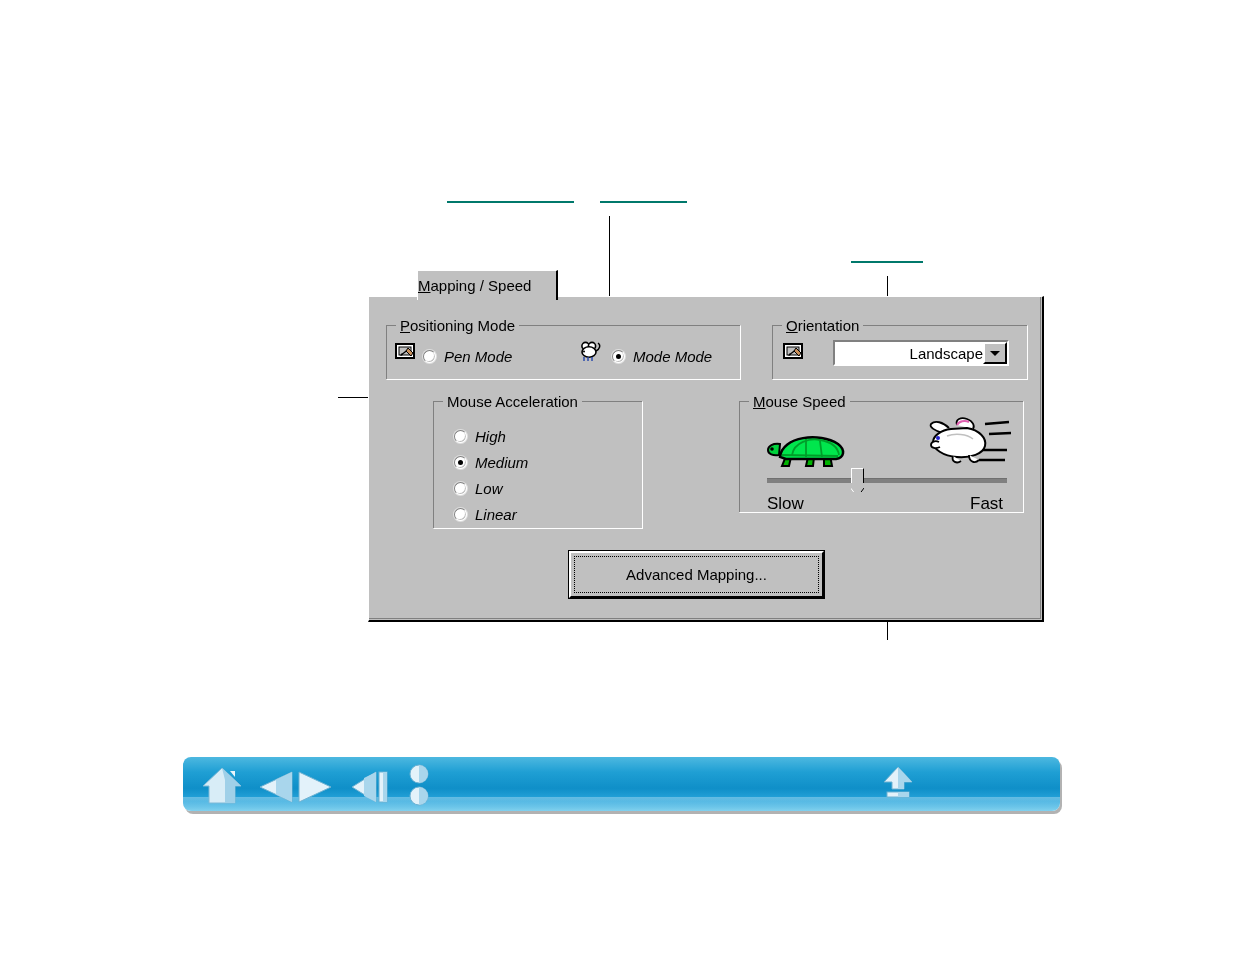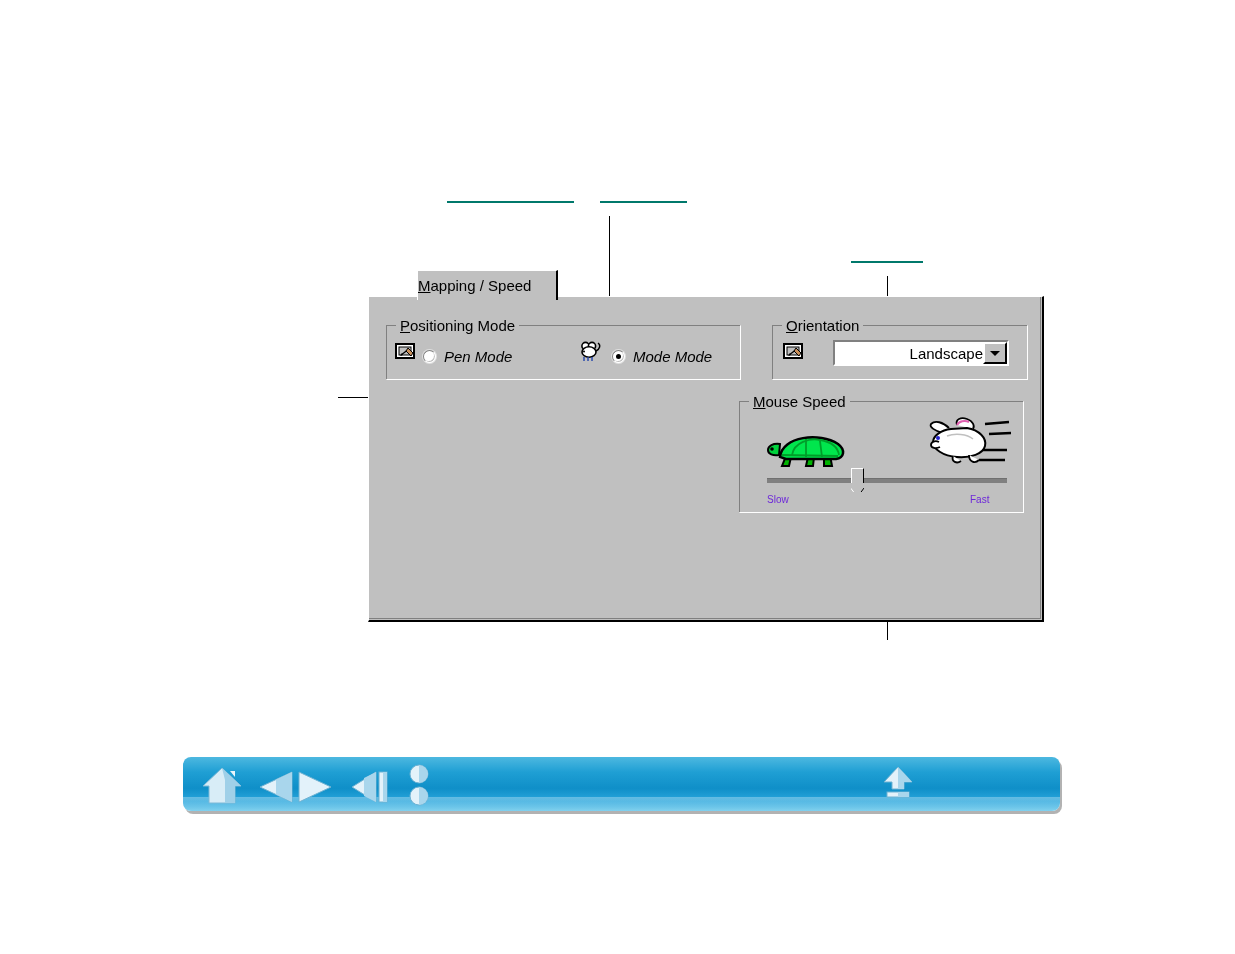--- a/index.html
+++ b/index.html
@@ -213,22 +213,22 @@
     box-sizing: border-box;
   }
   .slider-thumb .tip-out {
     position: absolute;
     left: 0; top: 15px;
     width: 13px; height: 9px;
     overflow: hidden;
   }
   .slider-label {
     position: absolute;
-    font-size: 10px;
-    color: #6d28d9;
+    font-size: 17px;
+    color: #000000;
   }
 
   
   .navbar {
     position: absolute;
     left: 183px;
     top: 757px;
     width: 877px;
     height: 54px;
     border-radius: 8px;
@@ -309,20 +309,40 @@
     </svg>
 
     <div class="combo" style="left:44px; top:14px; width:176px; height:26px;margin-left:16px;">
       <span class="combo-value">Landscape</span>
       <span class="combo-btn">
         <span class="combo-arrow"></span>
       </span>
     </div>
   </div>
 
+  <div class="group" style="left:64px; top:104px; width:210px; height:128px;">
+    <div class="group-title">Mouse Acceleration</div>
+
+    <div class="radio-row" style="left:20px; top:26px;">
+      <span class="radio"></span>
+      <span>High</span>
+    </div>
+    <div class="radio-row" style="left:20px; top:52px;">
+      <span class="radio checked"></span>
+      <span>Medium</span>
+    </div>
+    <div class="radio-row" style="left:20px; top:78px;">
+      <span class="radio"></span>
+      <span>Low</span>
+    </div>
+    <div class="radio-row" style="left:20px; top:104px;">
+      <span class="radio"></span>
+      <span>Linear</span>
+    </div>
+  </div>
 
   <div class="group" style="left:370px; top:104px; width:285px; height:112px;">
     <div class="group-title"><u>M</u><span>ouse Speed</span></div>
 
     <svg style="position:absolute; left:22px; top:20px;" width="92" height="48" viewBox="0 0 92 48">
       <path d="M24 34 L20 44 L27 44 L29 35 Z" fill="#00b400" stroke="#000" stroke-width="2"></path>
       <path d="M46 35 L44 44 L51 44 L52 35 Z" fill="#00b400" stroke="#000" stroke-width="2"></path>
       <path d="M62 34 L62 44 L70 44 L68 33 Z" fill="#00b400" stroke="#000" stroke-width="2"></path>
       <path d="M18 22 C11 21 6 24 6 28 C6 32 11 34 17 33 Z" fill="#00d23c" stroke="#000" stroke-width="2"></path>
       <circle cx="10" cy="27" r="1.8" fill="#000"></circle>
@@ -355,20 +375,24 @@
           <polyline points="0,0 0,0.5 6.5,9" fill="none" stroke="#ffffff" stroke-width="1"></polyline>
           <polyline points="13,0 6.5,9" fill="none" stroke="#000000" stroke-width="1"></polyline>
         </svg>
       </span>
     </div>
 
     <div class="slider-label" style="left:27px; top:92px;">Slow</div>
     <div class="slider-label" style="left:230px; top:92px;">Fast</div>
   </div>
 
+  <div class="pushbtn" style="left:200px; top:254px; width:255px; height:47px;">
+    <span class="focus-rect"></span>
+    <span class="btn-label">Advanced Mapping...</span>
+  </div>
 </div>
 
 <div class="navbar">
   <span class="sheen"></span>
 
   <svg class="nav-icon" style="left:18px; top:9px;" width="44" height="40" viewBox="0 0 44 40">
     <polygon points="21,2 40,20 34,20 34,37 8,37 8,20 2,20" fill="#d8edf7" stroke="#7fb9d6" stroke-width="1"></polygon>
     <polygon points="21,2 40,20 34,20 34,37 24,37 24,14" fill="#9fd0e8"></polygon>
     <polygon points="29,5 34,5 34,11" fill="#eaf6fc"></polygon>
   </svg>

